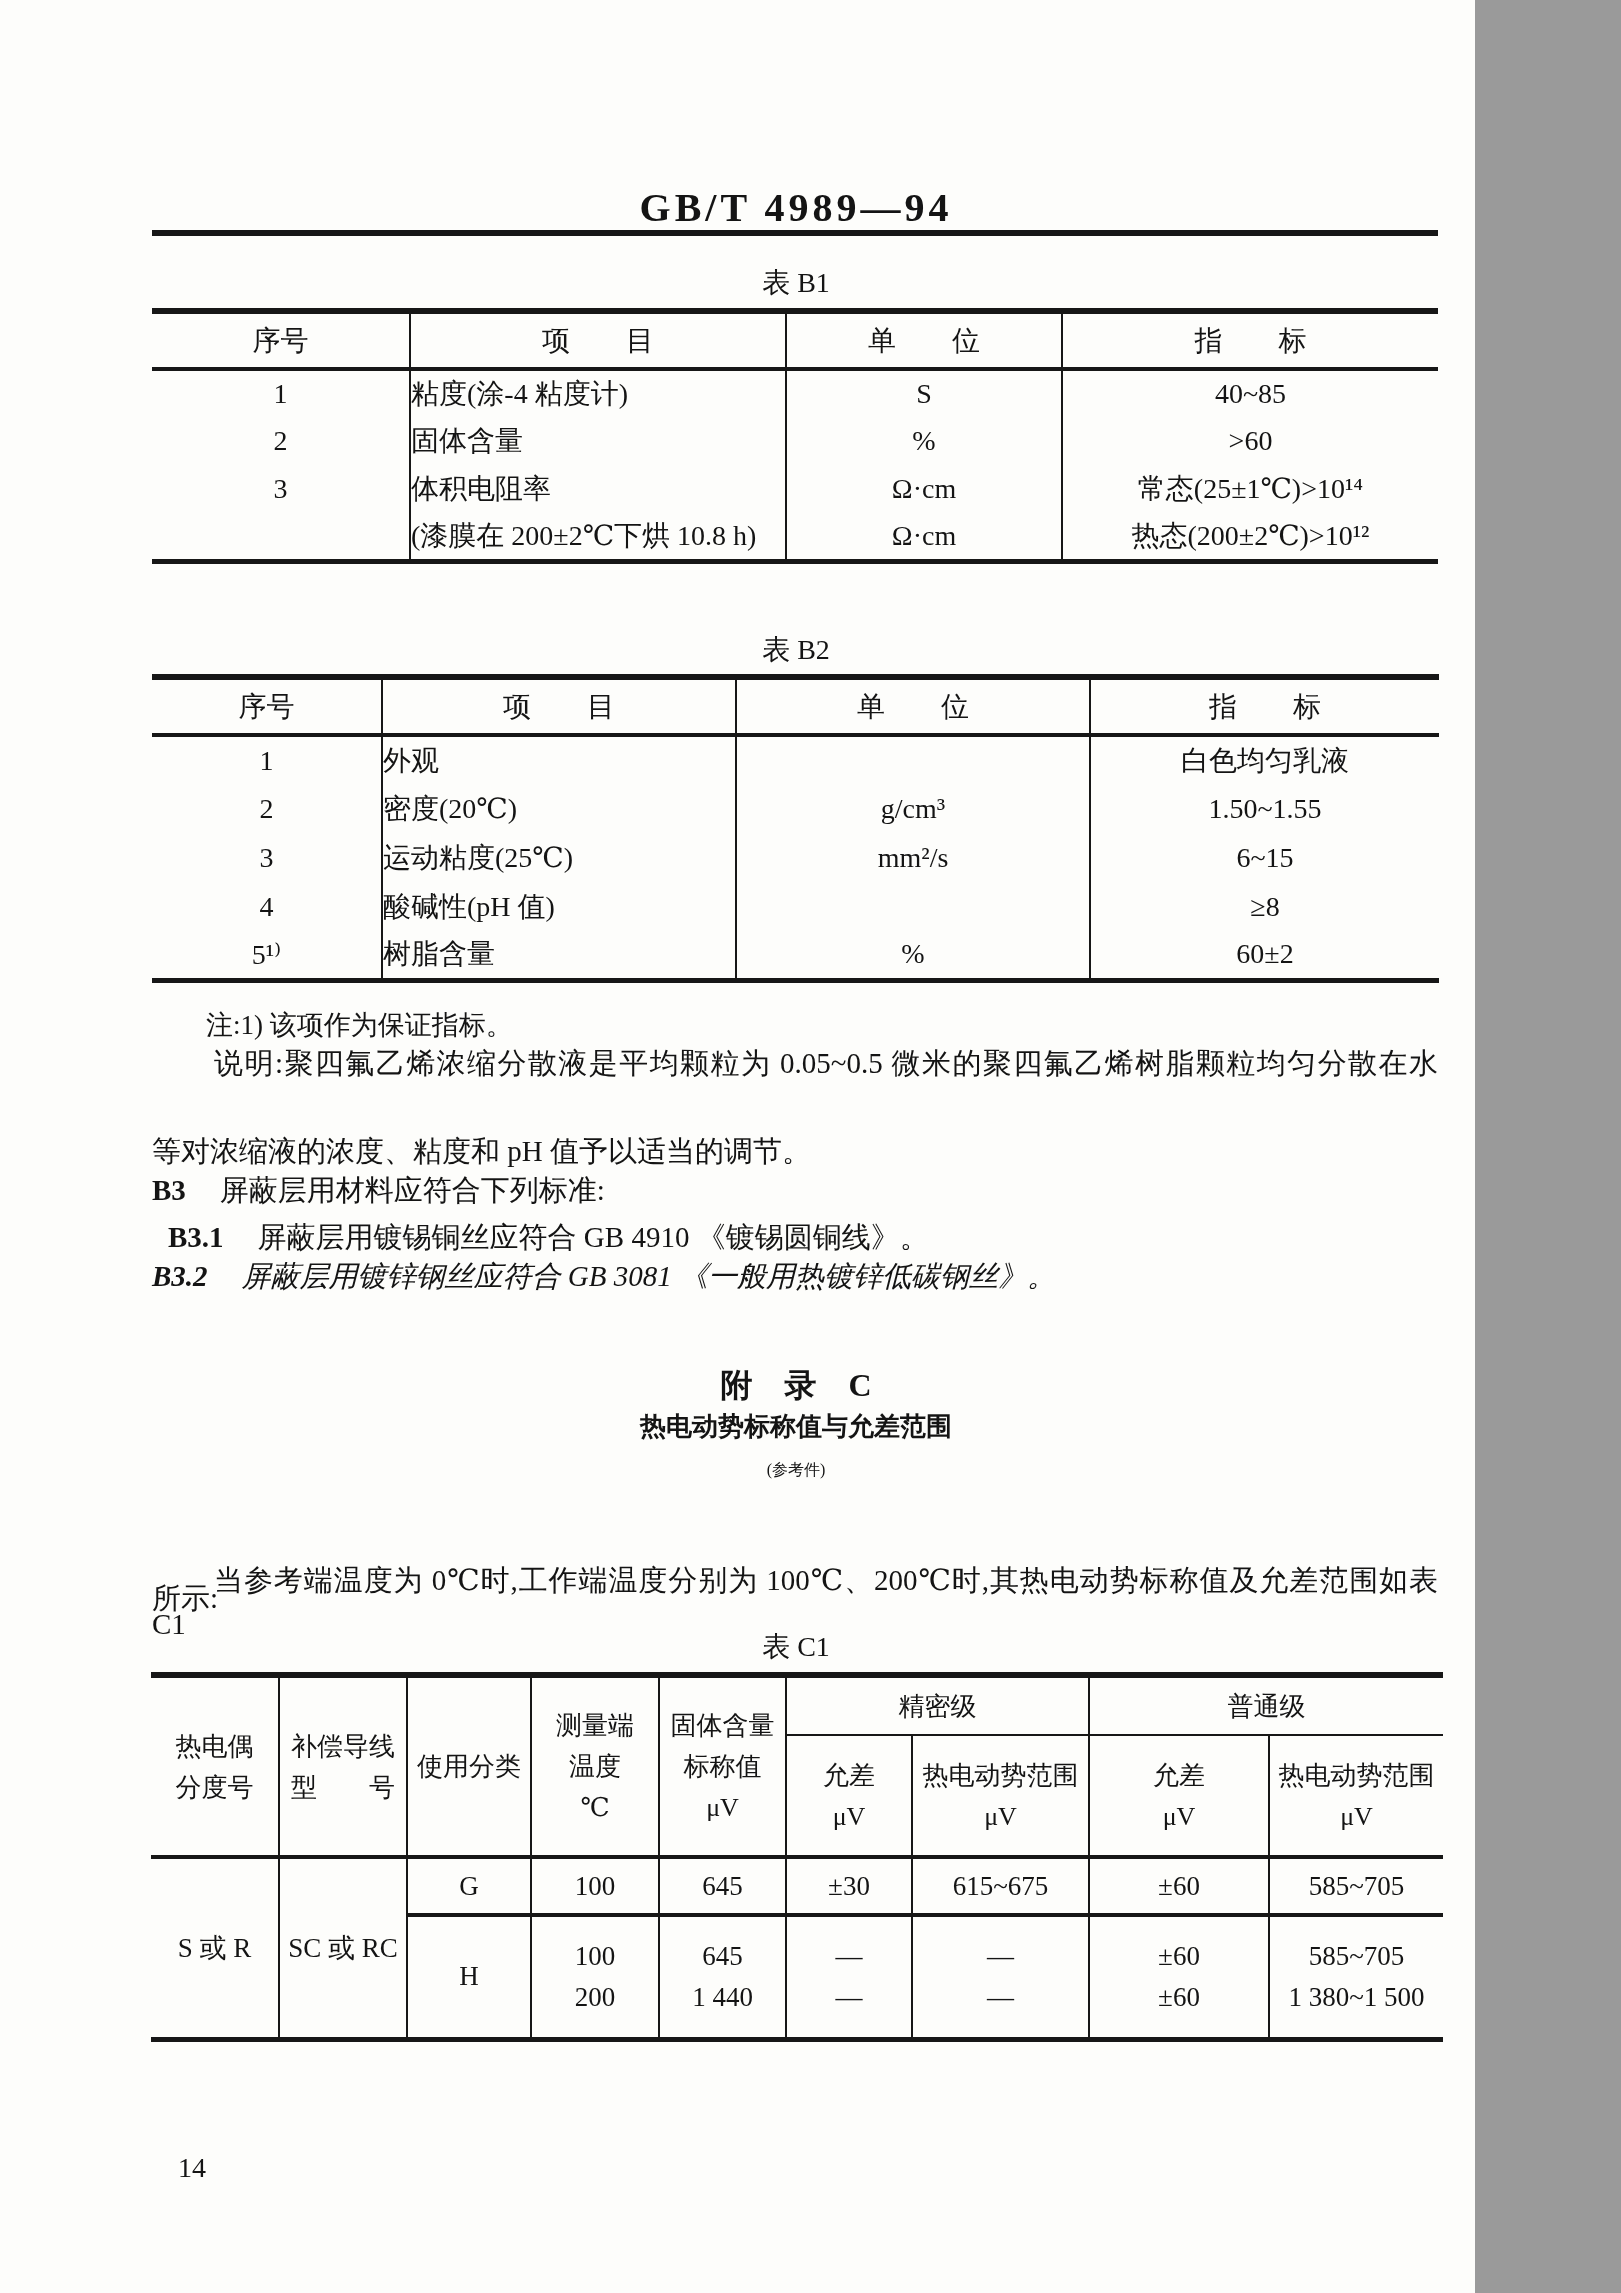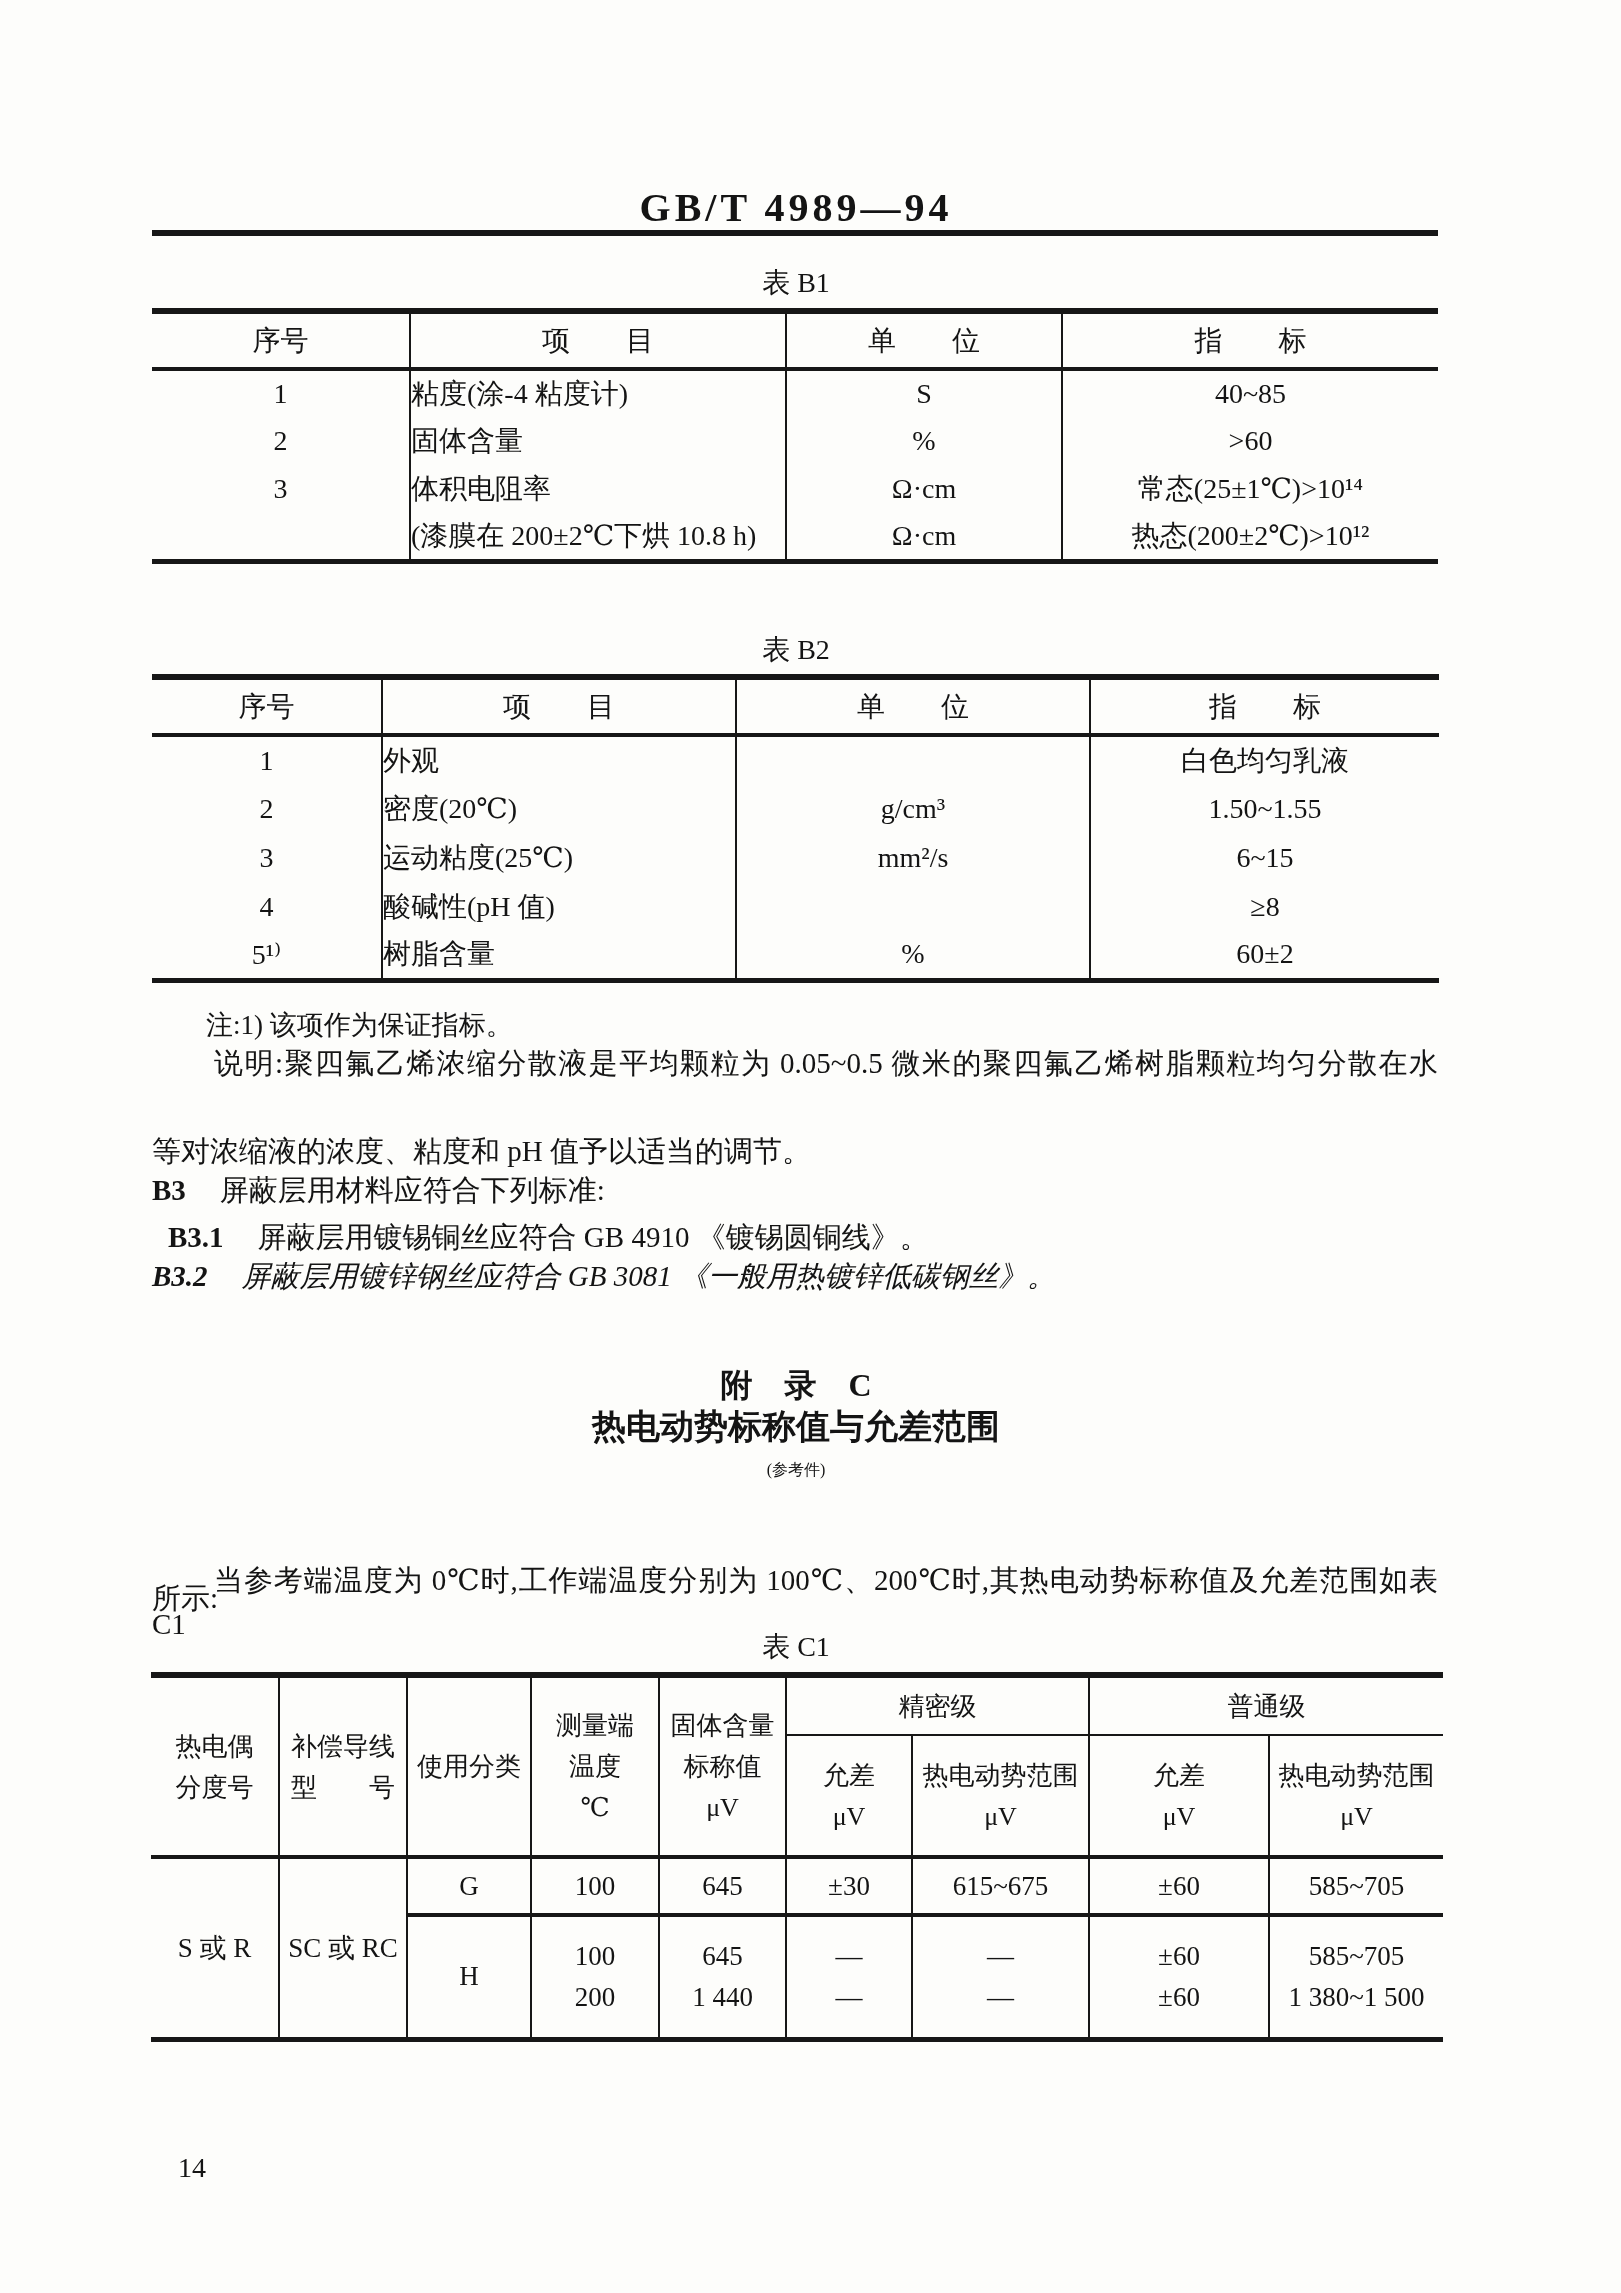--- a/index.html
+++ b/index.html
@@ -1,16 +1,16 @@
 <!DOCTYPE html>
 <html><head>
 <meta charset="utf-8">
 <style>
   html,body{margin:0;padding:0;background:#9a9a9a;}
-  .page{position:relative;width:1621px;height:2293px;background:#fdfdfb;color:#141414;
+  .page{position:relative;width:1475px;height:2293px;background:#fdfdfb;color:#141414;
         font-family:"Liberation Serif","DejaVu Serif",serif;overflow:hidden;}
   .abs{position:absolute;}
   .ctr{left:152px;width:1288px;text-align:center;}
   .doc-code{top:184px;font-size:40px;font-weight:bold;letter-spacing:4px;line-height:48px;}
   .rule{top:230px;left:152px;width:1286px;height:6px;background:#171717;}
   .tbl-caption{font-size:28px;line-height:34px;}
   #cap-b1{top:266px;} #cap-b2{top:633px;} #cap-c1{top:1630px;}
 
   table{border-collapse:collapse;table-layout:fixed;position:absolute;}
   .tbl{border-top:6px solid #171717;border-bottom:5px solid #171717;}
@@ -35,21 +35,21 @@
   .para{left:152px;width:1286px;font-size:29px;line-height:44px;}
   .blabel{font-weight:bold;margin-right:34px;}
   #b25{top:586px;}
   #note{top:1005px;left:206px;font-size:27px;line-height:40px;}
   .jline{text-align:justify;text-align-last:justify;}
   #sm-l1{top:1041px;text-indent:62px;}
   #sm-l2{top:1085px;}
   #sm-l3{top:1129px;}
   #b3{top:1168px;} #b31{top:1215px;margin-left:16px;} #b32{top:1254px;font-style:italic;}
   #appc-title{top:1363px;font-size:32px;font-weight:bold;line-height:44px;}
-  #appc-sub{top:1405px;font-size:34px;font-weight:bold;line-height:44px;}
+  #appc-sub{top:1405px;font-size:26px;font-weight:bold;line-height:44px;}
   #appc-ref{top:1448px;font-size:16px;line-height:44px;}
   #intro-l1{top:1538px;text-indent:62px;margin-top:20px;}
   #intro-l2{top:1576px;}
   .page-num{top:2150px;left:178px;font-size:28px;line-height:36px;}
 </style>
 </head>
 <body>
 
 <div class="page">
 

